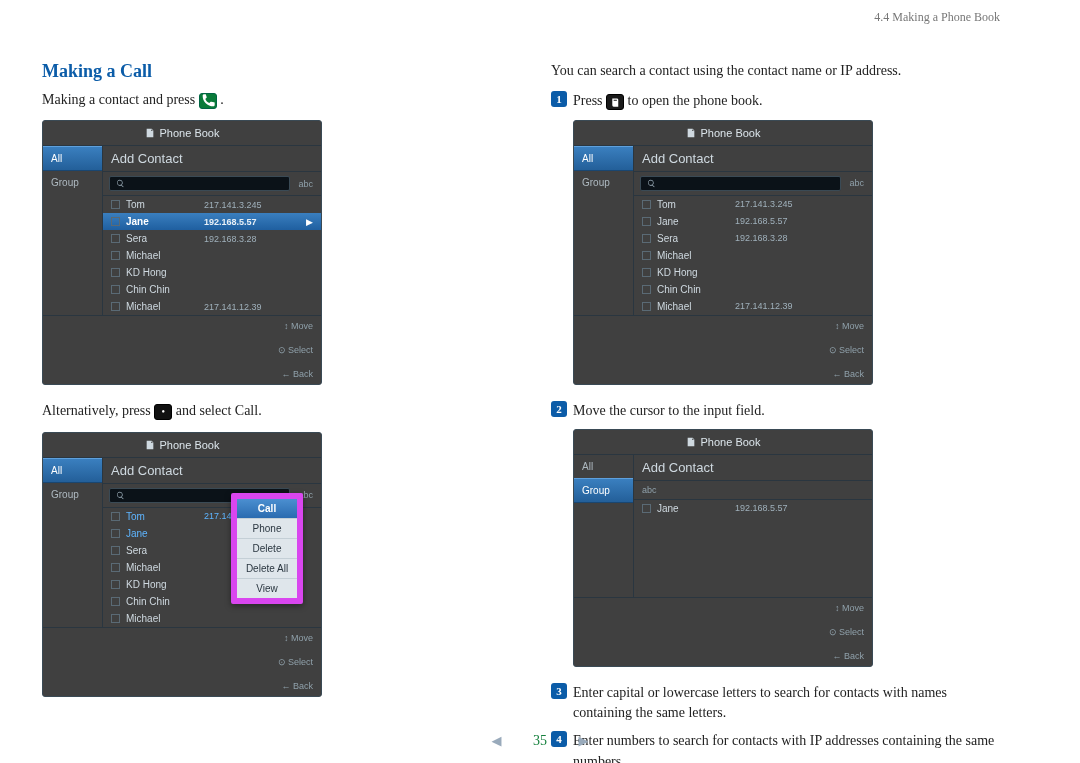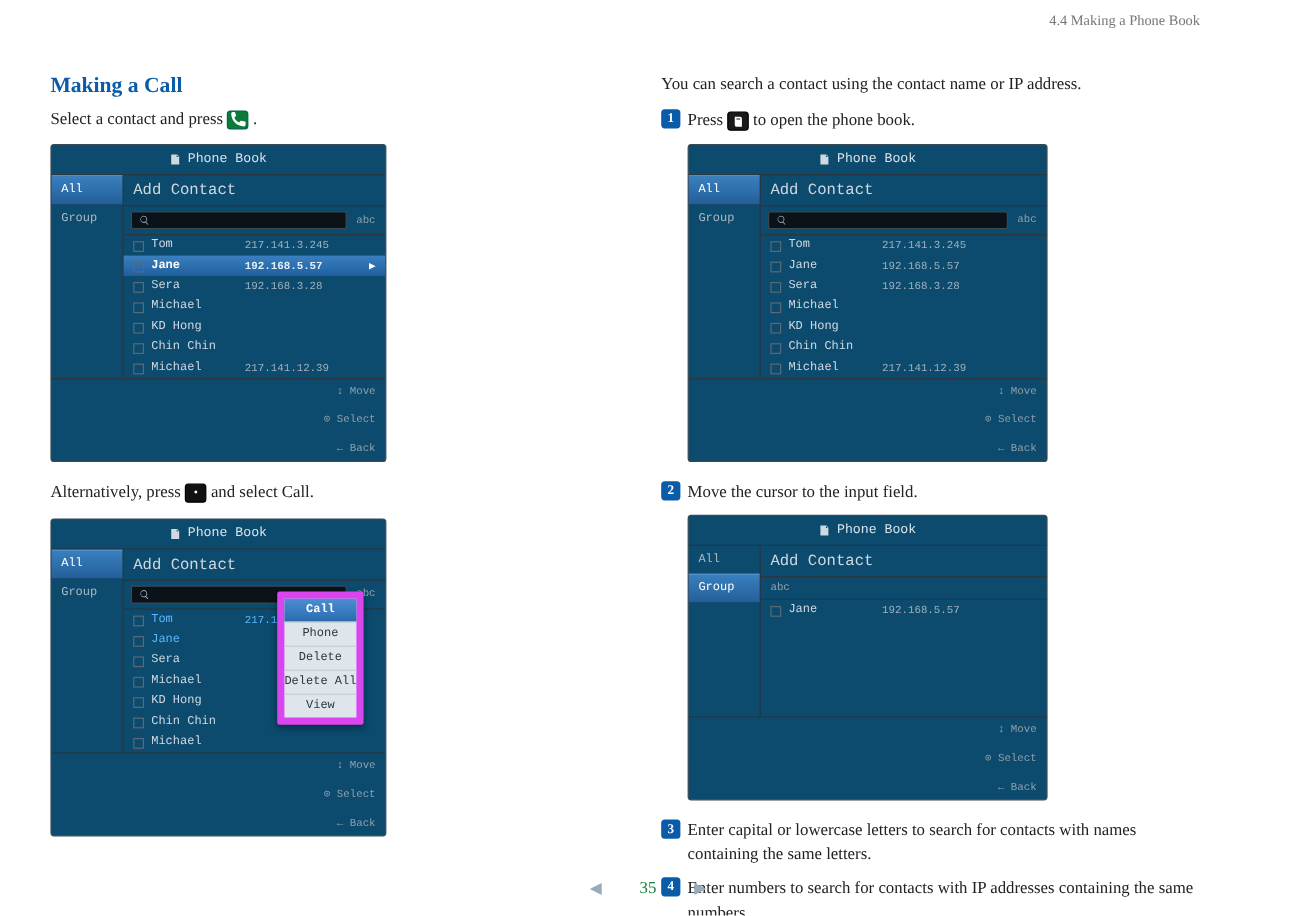--- a/index.html
+++ b/index.html
@@ -60,25 +60,25 @@
     font-weight: bold;
     margin-right: 6px;
     vertical-align: text-top;
   }
   .step { display: flex; margin: 8px 0; }
   .step-text { flex: 1; line-height: 1.45; }
 
   
   .device {
     width: 280px;
-    background: #0c4a6e;
+    background: #404040;
     border: 1px solid #3a4a55;
     border-radius: 3px;
     margin: 8px 0 16px 0;
-    font-family: Liberation Mono, monospace;
+    font-family: Liberation Sans, sans-serif;
     font-size: 10px;
     color: #c8d2d8;
   }
   .device.right { width: 300px; margin-left: 22px; }
   .dev-title {
     text-align: center;
     padding: 6px 0;
     font-size: 11px;
     color: #dbe4ea;
     border-bottom: 1px solid #2a3640;
@@ -133,21 +133,21 @@
   }
   .dev-search .sbox.lit { background: #1f375b; border-color:#3e6ea5; }
   .dev-search .sbox svg { width: 9px; height: 9px; fill:#9fb0bb; }
   .dev-search .mode {
     font-size: 9px;
     color: #8fa0aa;
     padding: 0 2px;
   }
   .dev-row {
     display: flex;
-    align-items: flex-end;
+    align-items: center;
     padding: 3px 8px;
     gap: 6px;
     font-size: 10px;
     position: relative;
   }
   .dev-row .ck {
     width: 9px; height: 9px;
     border: 1px solid #5a6a75;
     background: transparent;
     flex-shrink: 0;
@@ -216,21 +216,21 @@
 <body>
 
 <div class="breadcrumb">4.4 Making a Phone Book</div>
 
 <div class="page">
 
   <div class="col">
     <h2 class="section">Making a Call</h2>
 
     <p class="body">
-      <span>Select a contact and press </span>
+      <span>Making a contact and press </span>
       <span class="inline-icon green">
         <svg viewBox="0 0 24 24">
             <path d="M6 2c-1 0-2 1-2 2 0 9 7 16 16 16 1 0 2-1 2-2v-3c0-1-1-1-1-1l-4-1c-1 0-1 0-2 1l-1 1c-3-1-5-3-6-6l1-1c1-1 1-1 1-2L9 3c0 0 0-1-1-1H6z" fill="#fff"></path>
           </svg>
       </span>
       <span>.</span>
     </p>
 
     <div class="device">
       <div class="dev-title">

